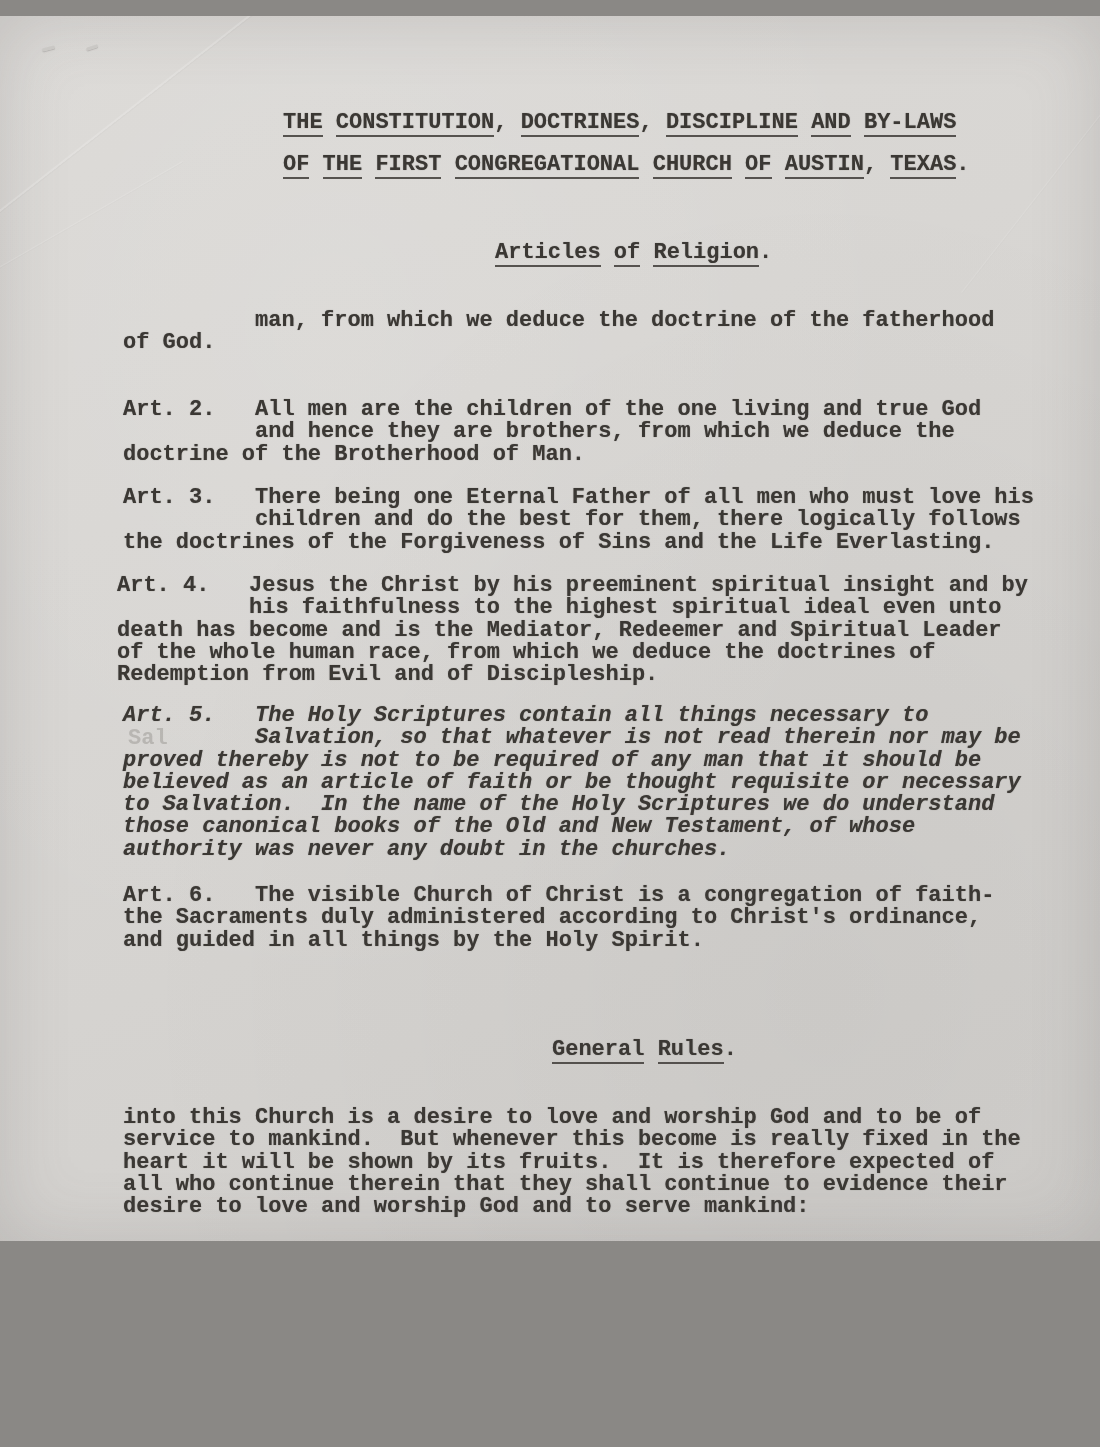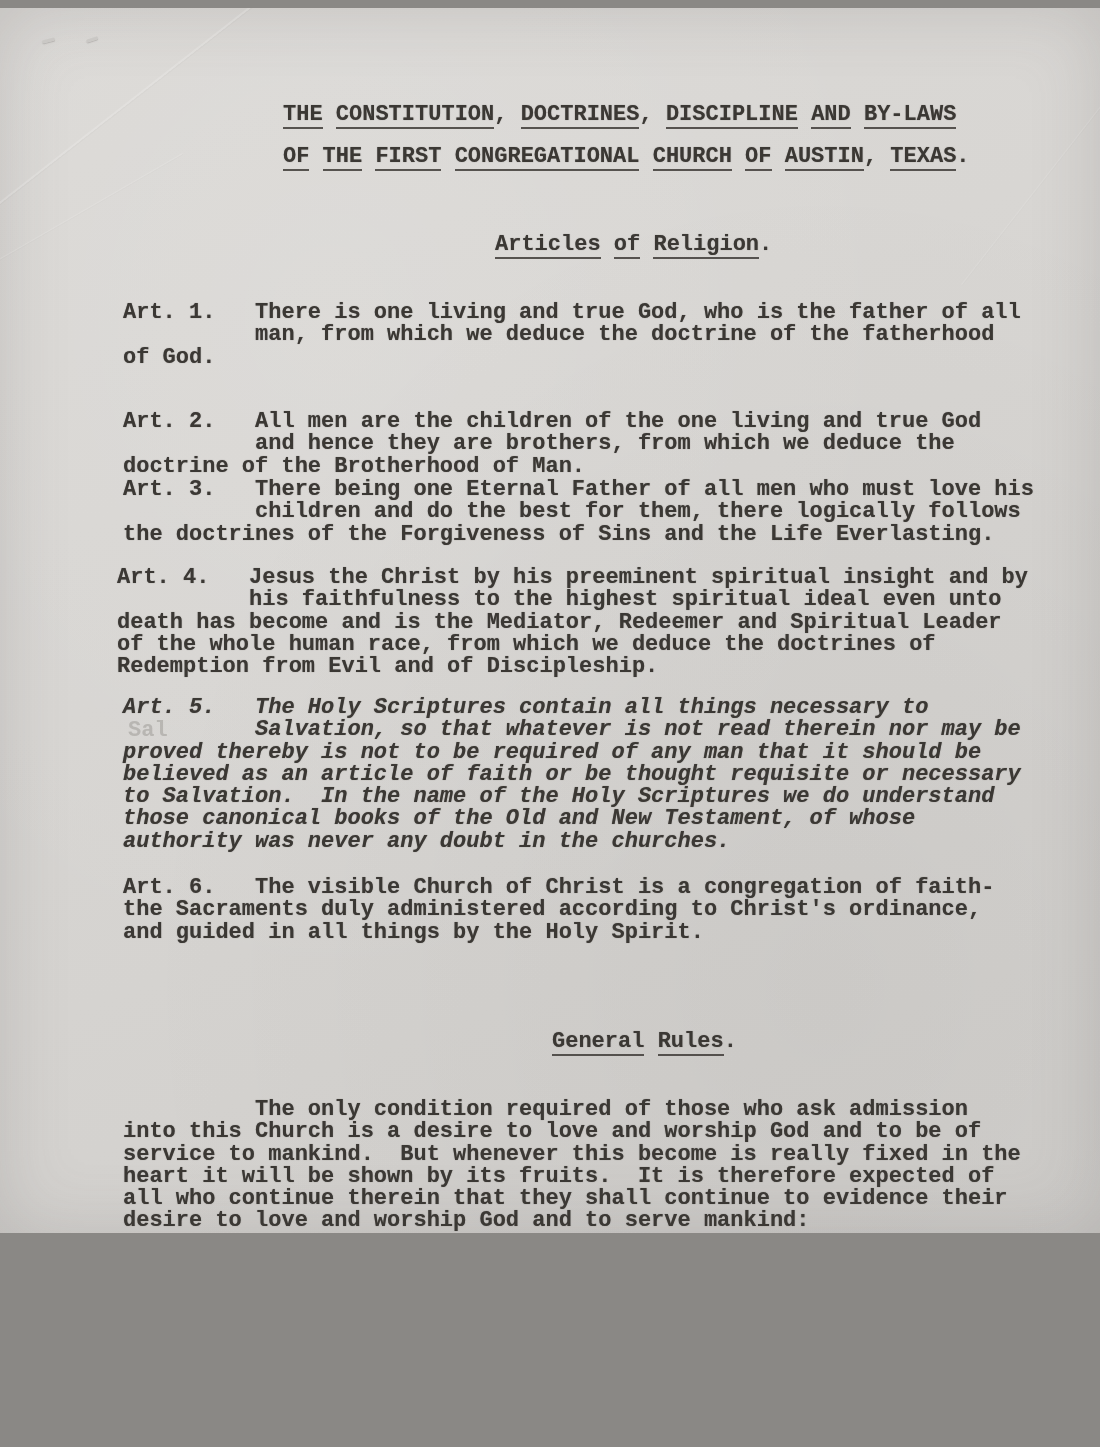--- a/index.html
+++ b/index.html
@@ -1,19 +1,19 @@
 <!DOCTYPE html>
 <html><head>
 <meta charset="utf-8">
 <style>
   html,body{margin:0;padding:0;background:#8a8885;}
   .page{
     position:relative;
     width:1100px;height:1225px;
-    margin:8px auto;
+    margin:16px auto;
     background:
       radial-gradient(ellipse at 30% 25%, rgba(255,255,255,0.10), rgba(255,255,255,0) 55%),
       radial-gradient(ellipse at 75% 80%, rgba(0,0,0,0.04), rgba(0,0,0,0) 60%),
       linear-gradient(160deg, #dbd9d6 0%, #d7d5d2 45%, #d1cfcc 100%);
     box-shadow: inset 0 0 70px rgba(95,92,88,0.20);
     overflow:hidden;
     font-family:"Liberation Mono","DejaVu Sans Mono",monospace;
     font-size:22px;
     line-height:22.3px;
     font-weight:700;
@@ -31,21 +31,21 @@
   }
   .uw{
     border-bottom:2px solid rgba(62,59,55,0.85);
     padding-bottom:0px;
   }
   
   .b-title1{top:96px;left:283px;}
   .b-title2{top:138px;left:283px;}
   .b-sec1{top:226px;left:495px;}
   .b-a1{top:294px;left:123px;}
-  .b-a2{top:403px;left:123px;font-family:Liberation Mono, monospace;}
+  .b-a2{top:383px;left:123px;font-family:Liberation Mono, monospace;}
   .b-a3{top:471px;left:123px;}
   .b-a4{top:559px;left:117px;}
   .b-a5{top:689px;left:123px;font-style:italic;}
   .b-a6{top:869px;left:123px;}
   .b-sec2{top:1023px;left:552px;}
   .b-par{top:1091px;left:123px;}
   
   .ghost{
     position:absolute;top:712px;left:128px;
     color:rgba(125,122,118,0.35);
@@ -72,21 +72,20 @@
   <div class="pencil pencil-1"></div>
   <div class="pencil pencil-2"></div>
 
   <div class="heading b-title1"><span class="uw">THE</span> <span class="uw">CONSTITUTION</span>, <span class="uw">DOCTRINES</span>, <span class="uw">DISCIPLINE</span> <span class="uw">AND</span> <span class="uw">BY-LAWS</span></div>
 
   <div class="heading b-title2"><span class="uw">OF</span> <span class="uw">THE</span> <span class="uw">FIRST</span> <span class="uw">CONGREGATIONAL</span> <span class="uw">CHURCH</span> <span class="uw">OF</span> <span class="uw">AUSTIN</span>, <span class="uw">TEXAS</span>.</div>
 
   <div class="heading b-sec1"><span class="uw">Articles</span> <span class="uw">of</span> <span class="uw">Religion</span>.</div>
 
   <div class="tblock b-a1">
-      <div class="tline">Art. 1.   There is one living and true God, who is the father of all</div>
       <div class="tline">          man, from which we deduce the doctrine of the fatherhood</div>
       <div class="tline">of God.</div>
     </div>
 
   <div class="tblock b-a2">
       <div class="tline">Art. 2.   All men are the children of the one living and true God</div>
       <div class="tline">          and hence they are brothers, from which we deduce the</div>
       <div class="tline">doctrine of the Brotherhood of Man.</div>
     </div>
 
@@ -118,21 +117,20 @@
 
   <div class="tblock b-a6">
       <div class="tline">Art. 6.   The visible Church of Christ is a congregation of faith-</div>
       <div class="tline">the Sacraments duly administered according to Christ's ordinance,</div>
       <div class="tline">and guided in all things by the Holy Spirit.</div>
     </div>
 
   <div class="heading b-sec2"><span class="uw">General</span> <span class="uw">Rules</span>.</div>
 
   <div class="tblock b-par">
-      <div class="tline">          The only condition required of those who ask admission</div>
       <div class="tline">into this Church is a desire to love and worship God and to be of</div>
       <div class="tline">service to mankind.  But whenever this become is really fixed in the</div>
       <div class="tline">heart it will be shown by its fruits.  It is therefore expected of</div>
       <div class="tline">all who continue therein that they shall continue to evidence their</div>
       <div class="tline">desire to love and worship God and to serve mankind:</div>
     </div>
 
 </div>
 
 </body></html>

